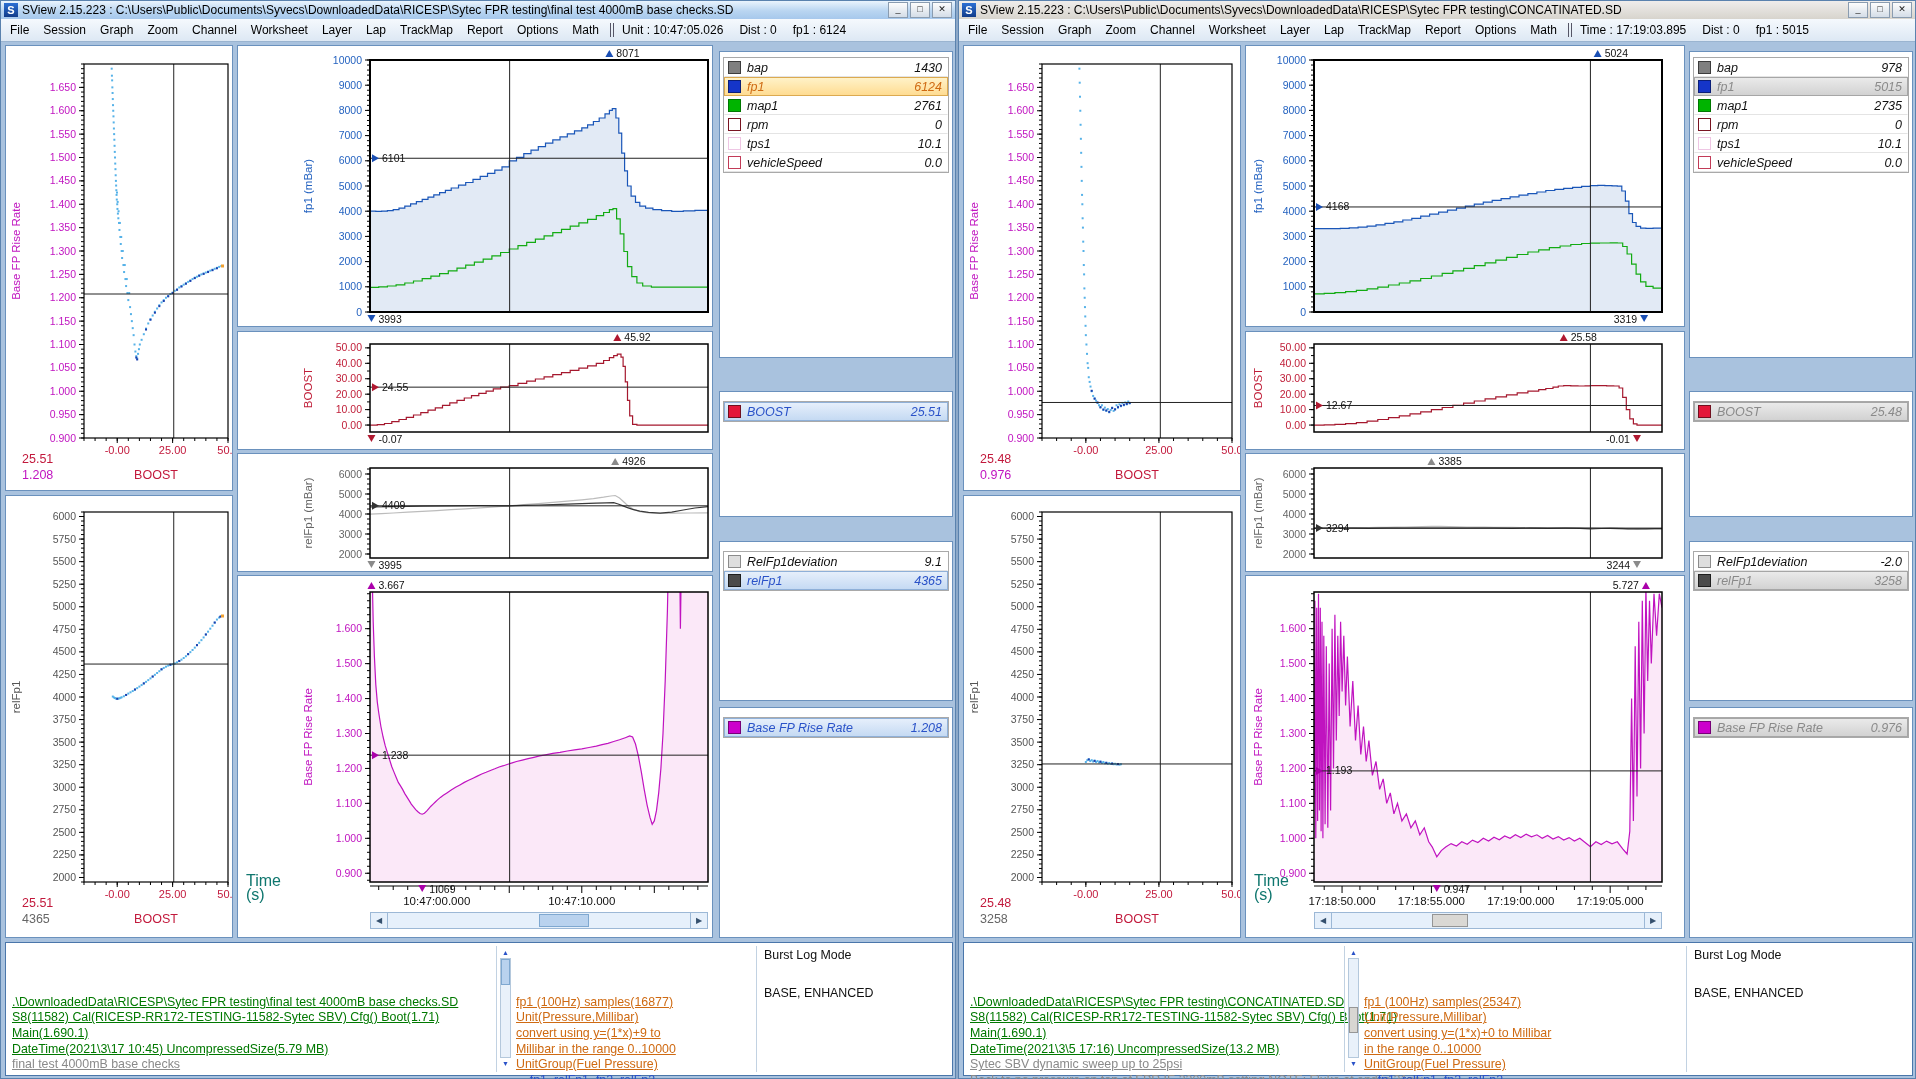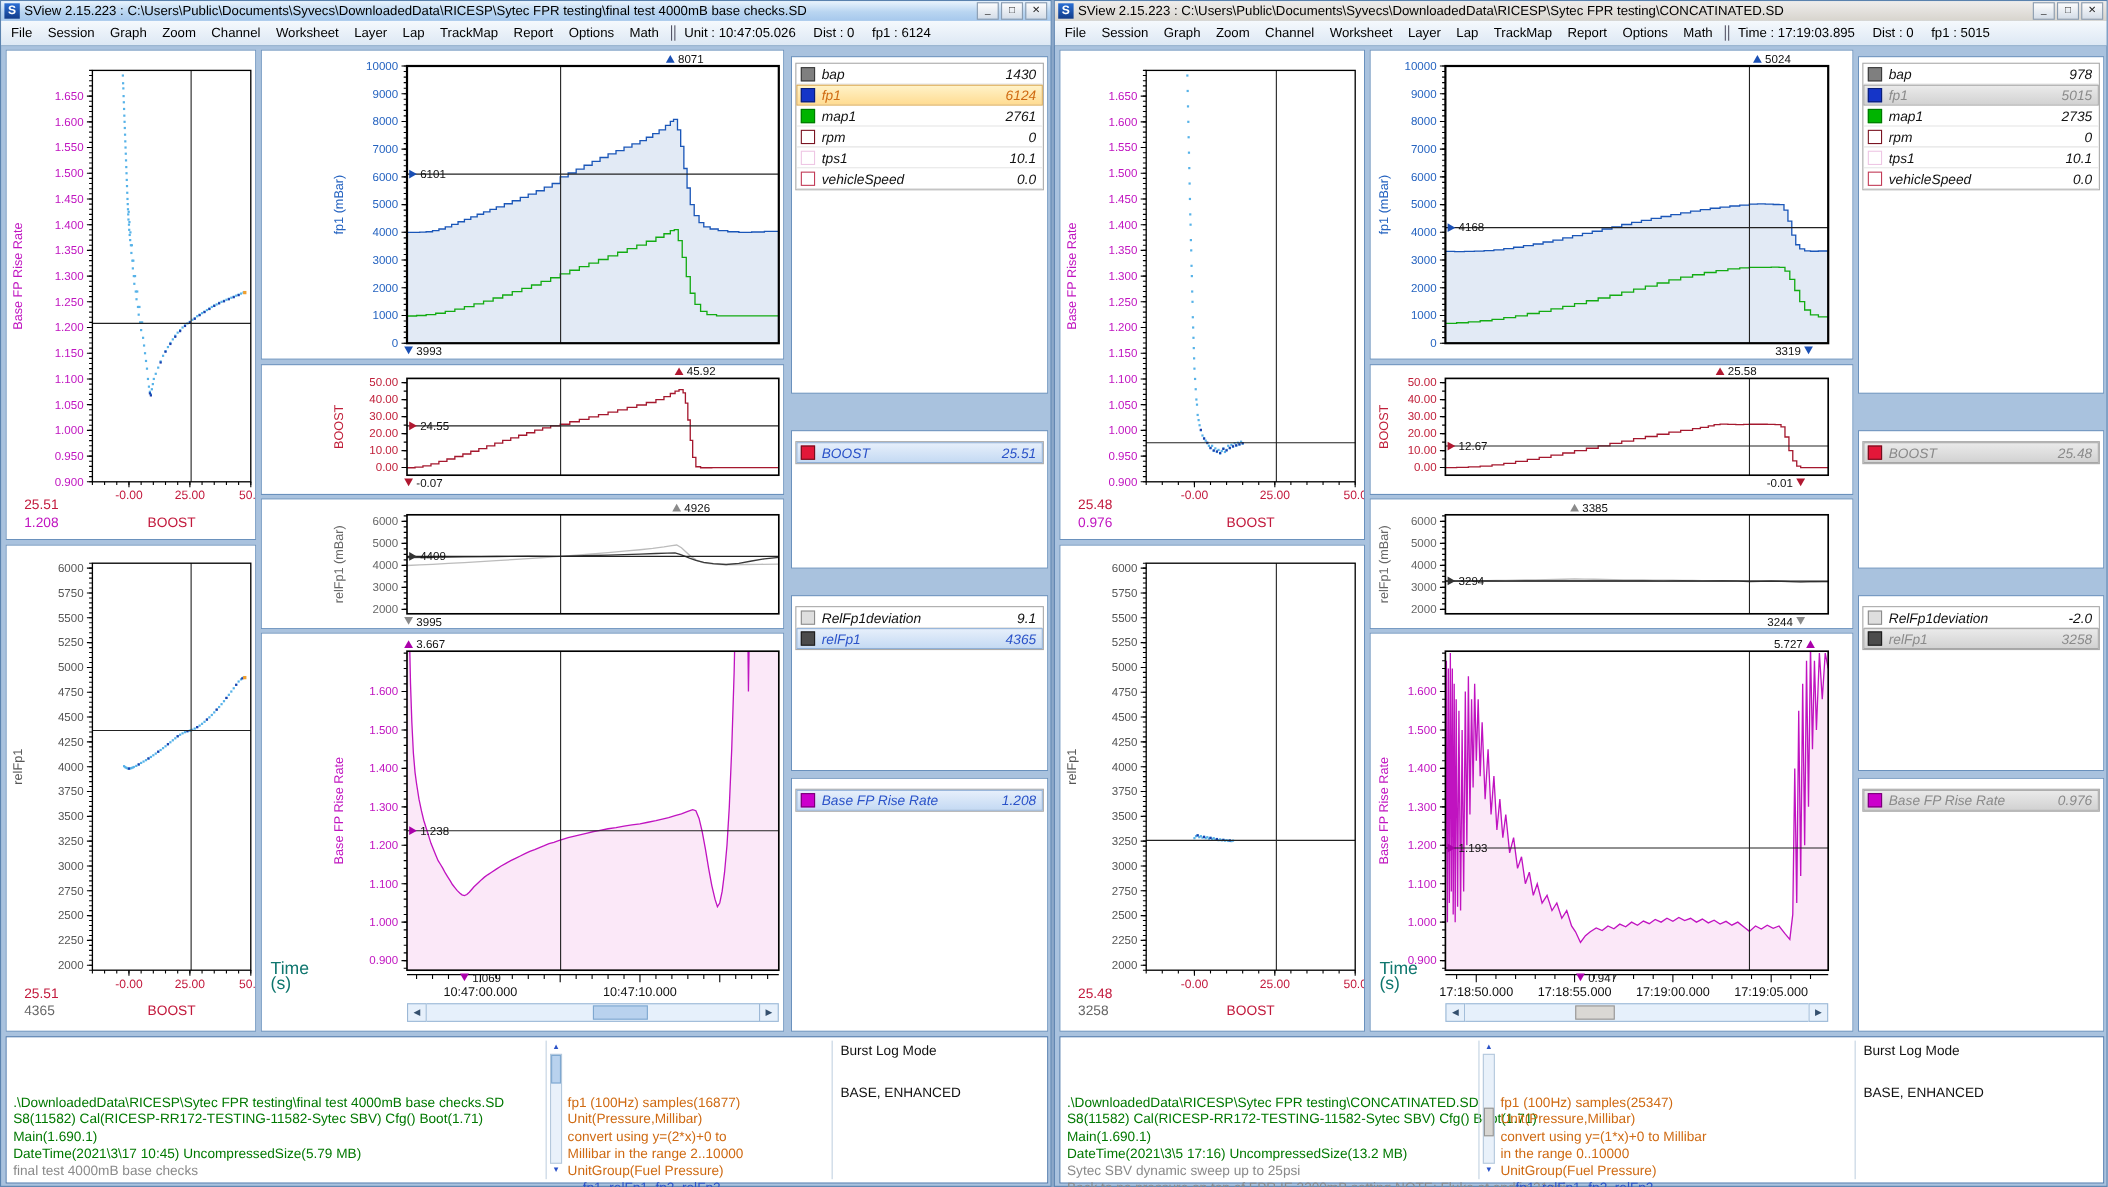--- a/index.html
+++ b/index.html
@@ -38,21 +38,21 @@
   .p-meas .lrows{margin-top:9px;}
   .lrow{height:17px;display:flex;align-items:center;padding:0 5px 0 3px;border:1px solid transparent;border-bottom:1px solid #e4e4e4;font-size:12.5px;color:#111;font-style:italic;}
   .lrow .sw{width:13px;height:13px;border:1px solid #333;margin-right:6px;flex:none;box-sizing:border-box;}
   .lrow .lbl{flex:1;white-space:nowrap;overflow:hidden;}
   .lrow .val{text-align:right;white-space:nowrap;}
   .lrow.org{background:linear-gradient(#fff2c8,#ffdc92);border:1px solid #dcaa50;}
   .lrow.blu{background:linear-gradient(#e6effb,#c5daf3);border:1px solid #8fb0d8;}
   .lrow.gry{background:linear-gradient(#eaeaea,#d2d2d2);border:1px solid #a6a6a6;}
   .logp{font-size:12.4px;line-height:15.6px;}
   .logp .col{position:absolute;top:5px;white-space:pre;}
-  .ll{white-space:pre;}
+  .ll{white-space:pre;text-decoration:underline;}
   .grn{color:#007800;}
   .gry{color:#8a8a8a;}
   .org{color:#cf6a12;}
   .blu{color:#2a52c8;}
   .logp .ll.grn{color:#007800;}
   .logp .ll.gry{color:#8a8a8a;}
   .logp .ll.org{color:#cf6a12;}
   .logp .ll.blu{color:#2a52c8;}
   .vdiv{position:absolute;top:3px;bottom:3px;width:1px;background:#c2d2e2;}
   .vsb{position:absolute;top:4px;bottom:6px;width:11px;display:flex;flex-direction:column;}
@@ -979,21 +979,21 @@
       <div class="vdiv" style="left:490px;"></div>
       <div class="vsb" style="left:494px;">
         <span class="varr">▲</span>
         <div class="vtrack">
             <div class="vthumb"></div>
           </div>
         <span class="varr">▼</span>
       </div>
       <div class="col" style="left:510px;width:236px;">
         
-      <div class="ll org">fp1 (100Hz) samples(16877)</div><div class="ll org">Unit(Pressure,Millibar)</div><div class="ll org">convert using y=(2*x)+0 to</div><div class="ll org">Millibar in the range 2..10000</div><div class="ll org">UnitGroup(Fuel Pressure)</div><div class="ll blu">    fp1, relFp1, fp2, relFp2,</div></div>
+      <div class="ll org">fp1 (100Hz) samples(16877)</div><div class="ll org">Unit(Pressure,Millibar)</div><div class="ll org">convert using y=(1*x)+9 to</div><div class="ll org">Millibar in the range 0..10000</div><div class="ll org">UnitGroup(Fuel Pressure)</div><div class="ll blu">    fp1, relFp1, fp2, relFp2,</div></div>
       <div class="vdiv" style="left:750px;"></div>
       <div class="burst" style="left:758px;">
         <div class="b1">Burst Log Mode</div>
         <div class="b2">BASE, ENHANCED</div>
       </div>
     </div>
   </section>
 
   <section class="win rw">
     <header class="tbar inact">

